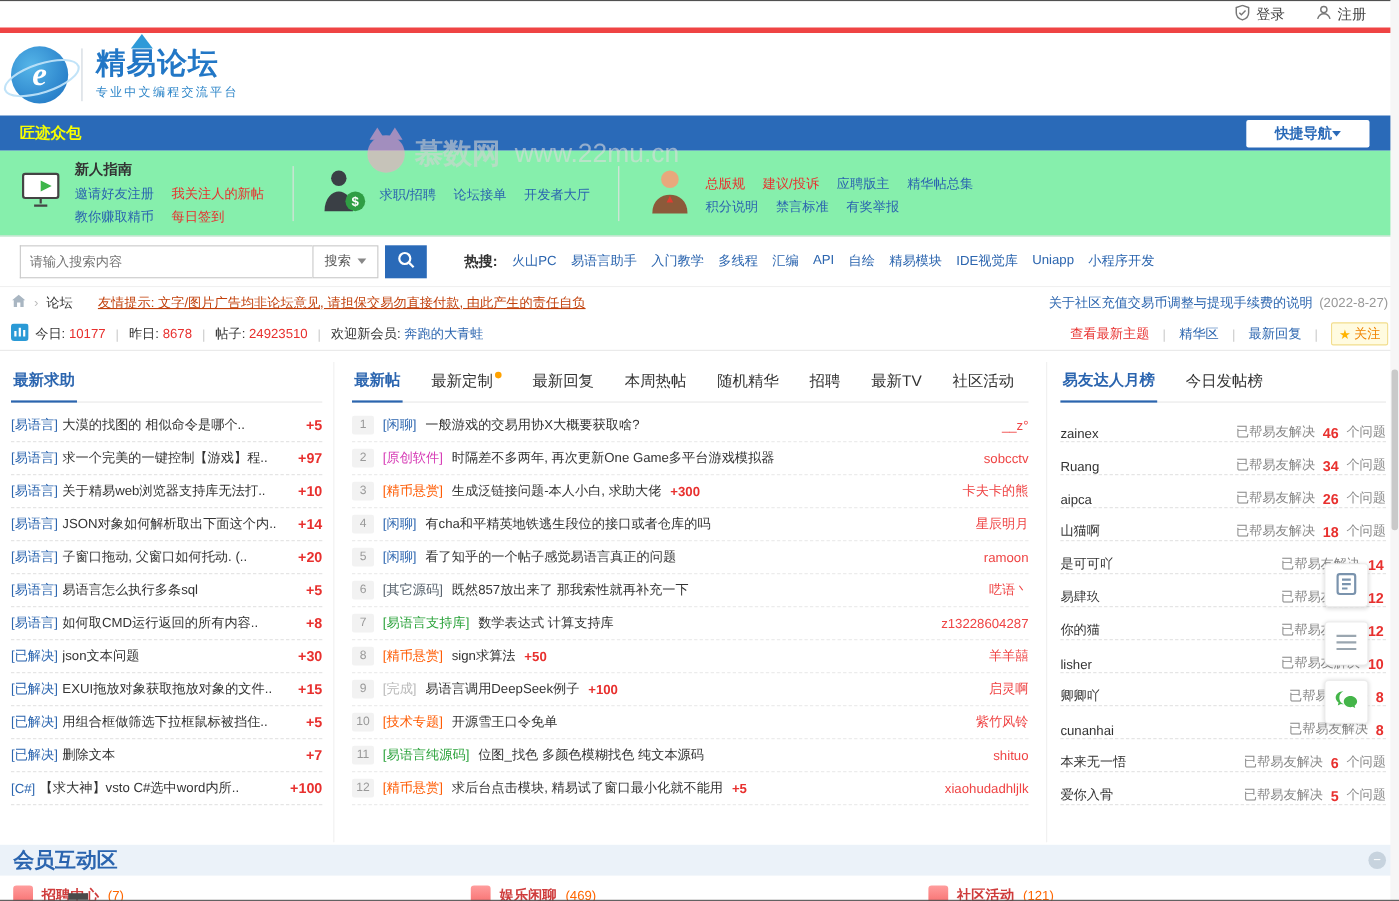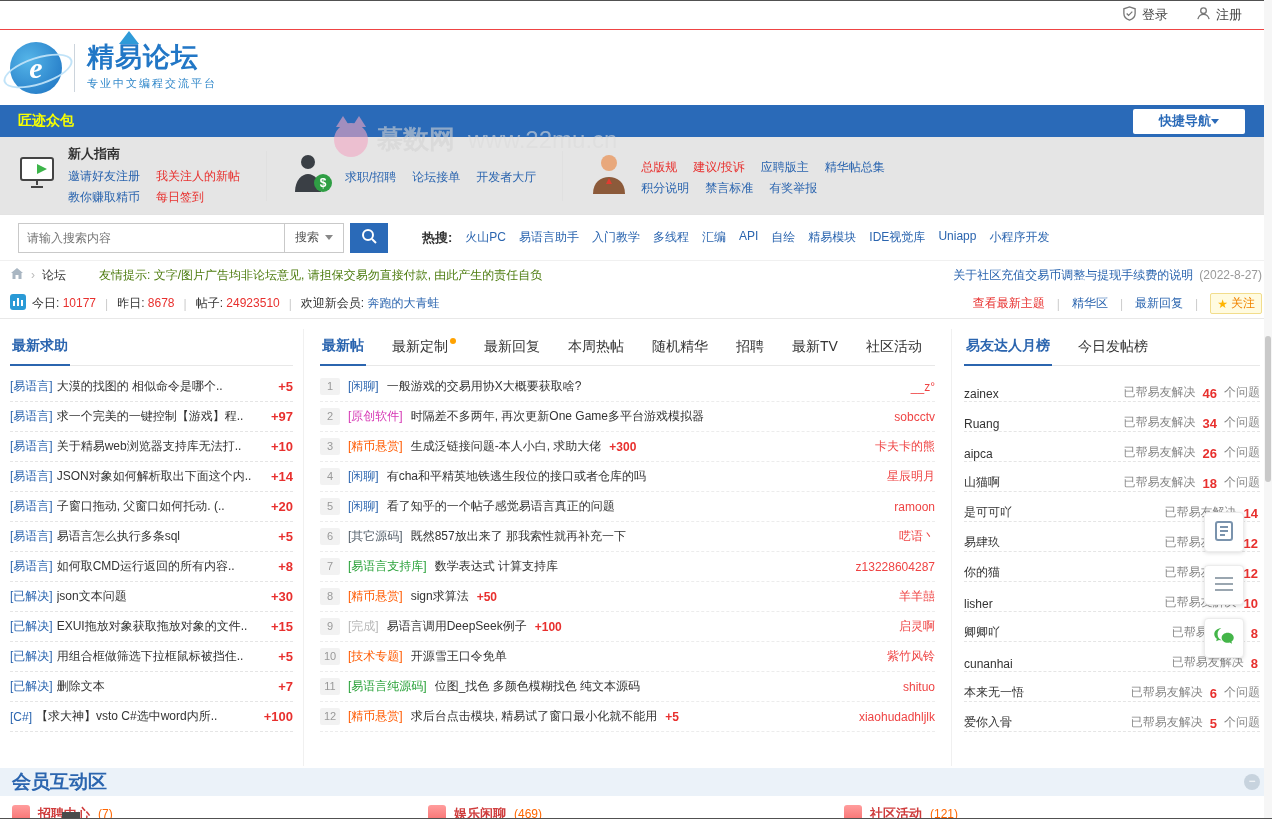--- a/index.html
+++ b/index.html
@@ -2,62 +2,62 @@
 <html><head>
 <meta charset="utf-8">
 <style>
 * { margin:0; padding:0; box-sizing:border-box; }
 html,body { width:1272px; height:819px; overflow:hidden; }
 body { font-family:"Liberation Sans","DejaVu Sans",sans-serif; font-size:12px; color:#333; background:#fff; position:relative; }
 a { text-decoration:none; cursor:pointer; }
 .blue { color:#2b65af; } .red { color:#e8302e; }
 
 
-.utilbar { height:30px; border-top:1px solid #515151; border-bottom:1px solid #ef4444; display:flex; justify-content:flex-end; align-items:center; padding-right:30px; gap:28px; }
+.utilbar { height:30px; border-top:1px solid #515151; border-bottom:5px solid #ef4444; display:flex; justify-content:flex-end; align-items:center; padding-right:30px; gap:28px; }
 .util-item { display:flex; align-items:center; gap:5px; font-size:13px; color:#444; }
 
 
 .header { height:75px; display:flex; align-items:center; padding-left:10px; }
 .logo-globe { width:52px; height:52px; border-radius:50%; background:radial-gradient(circle at 35% 35%, #55b5e8, #1a6fc0); color:#fff; display:flex; align-items:center; justify-content:center; position:relative; font:italic bold 30px "Liberation Serif",serif; }
 .logo-globe::after { content:""; position:absolute; left:-8px; top:15px; width:68px; height:24px; border:2px solid rgba(190,225,248,.95); border-radius:50%; transform:rotate(-18deg); }
 .logo-divider { width:1px; height:48px; background:#ccd4dc; margin:0 12px; }
 .logo-block { position:relative; }
 .sail-icon { position:absolute; left:32px; top:-13px; width:0; height:0; border-left:10px solid transparent; border-right:10px solid transparent; border-bottom:13px solid #2e9ad8; }
 .logo-title { font-size:27px; font-weight:bold; color:#2277c6; line-height:1; letter-spacing:1px; }
 .logo-sub { font-size:11px; color:#2e86c9; letter-spacing:2px; margin-top:5px; }
 
 
 .navbar { height:32px; background:#2a6ab8; display:flex; align-items:center; justify-content:space-between; padding:0 27px 0 18px; }
 .nav-left { color:#f8ff00; font-weight:bold; font-size:14px; }
 .quick-nav { background:#fff; color:#2a6ab8; width:112px; height:25px; display:flex; align-items:center; justify-content:center; gap:0; font-weight:bold; font-size:13px; border-radius:2px; }
 .caret-down { display:inline-block; width:0; height:0; border-left:4px solid transparent; border-right:4px solid transparent; border-top:5px solid currentColor; }
 
 
-.notice { height:78px; background:#e5e5e5; border-bottom:1px solid #e3e3e3; display:flex; align-items:center; padding:0 18px; }
+.notice { height:78px; background:#86efac; border-bottom:1px solid #e3e3e3; display:flex; align-items:center; padding:0 18px; }
 .notice-group { display:flex; align-items:center; gap:12px; }
 .notice-sep { width:1px; height:50px; background:#e0e0e0; margin:0 26px; }
 .ntitle { font-weight:bold; color:#333; font-size:13px; margin-bottom:5px; }
 .nrow { display:flex; gap:16px; margin-top:4px; }
 .nlink { font-size:12px; }
 .nlink.blue { color:#2b65af; } .nlink.red { color:#e8302e; }
 
 
 .searchrow { height:46px; display:flex; align-items:center; padding:0 18px; border-bottom:1px solid #f0f0f0; }
 .search-input { width:266px; height:30px; border:1px solid #c9c9c9; border-right:none; padding:0 8px; font-size:12px; color:#333; outline:none; font-family:inherit; }
 .search-scope { width:60px; height:30px; border:1px solid #c9c9c9; display:flex; align-items:center; justify-content:center; gap:6px; color:#555; cursor:pointer; background:#fff; }
 .search-btn { width:38px; height:30px; background:#2a6ab8; margin-left:6px; display:flex; align-items:center; justify-content:center; cursor:pointer; border:none; }
 .hot { margin-left:34px; display:flex; gap:13px; align-items:center; }
 .hot-label { font-weight:bold; color:#333; font-size:13px; }
 .hot-link { color:#2b65af; font-size:12px; }
 
 
 .crumbrow { height:28px; display:flex; align-items:center; padding:0 10px; color:#999; gap:7px; }
 .crumb-sep { color:#bbb; }
 .crumb-forum { color:#333; }
-.crumb-tip { color:#4d7c0f; margin-left:26px; }
+.crumb-tip { color:#c2410c; margin-left:16px;text-decoration:underline; }
 .crumb-right { margin-left:auto; display:flex; gap:6px; align-items:center; }
 .crumb-right a { color:#2b65af; }
 .crumb-date { color:#999; }
 
 
 .statsrow { height:30px; display:flex; align-items:center; padding:0 10px; border-bottom:1px solid #e8e8e8; gap:6px; }
 .stat-num { color:#e8302e; }
 .pipe { color:#ccc; margin:0 3px; }
 .welcome-user { color:#2b65af; }
 .stats-right { margin-left:auto; display:flex; align-items:center; gap:9px; }

